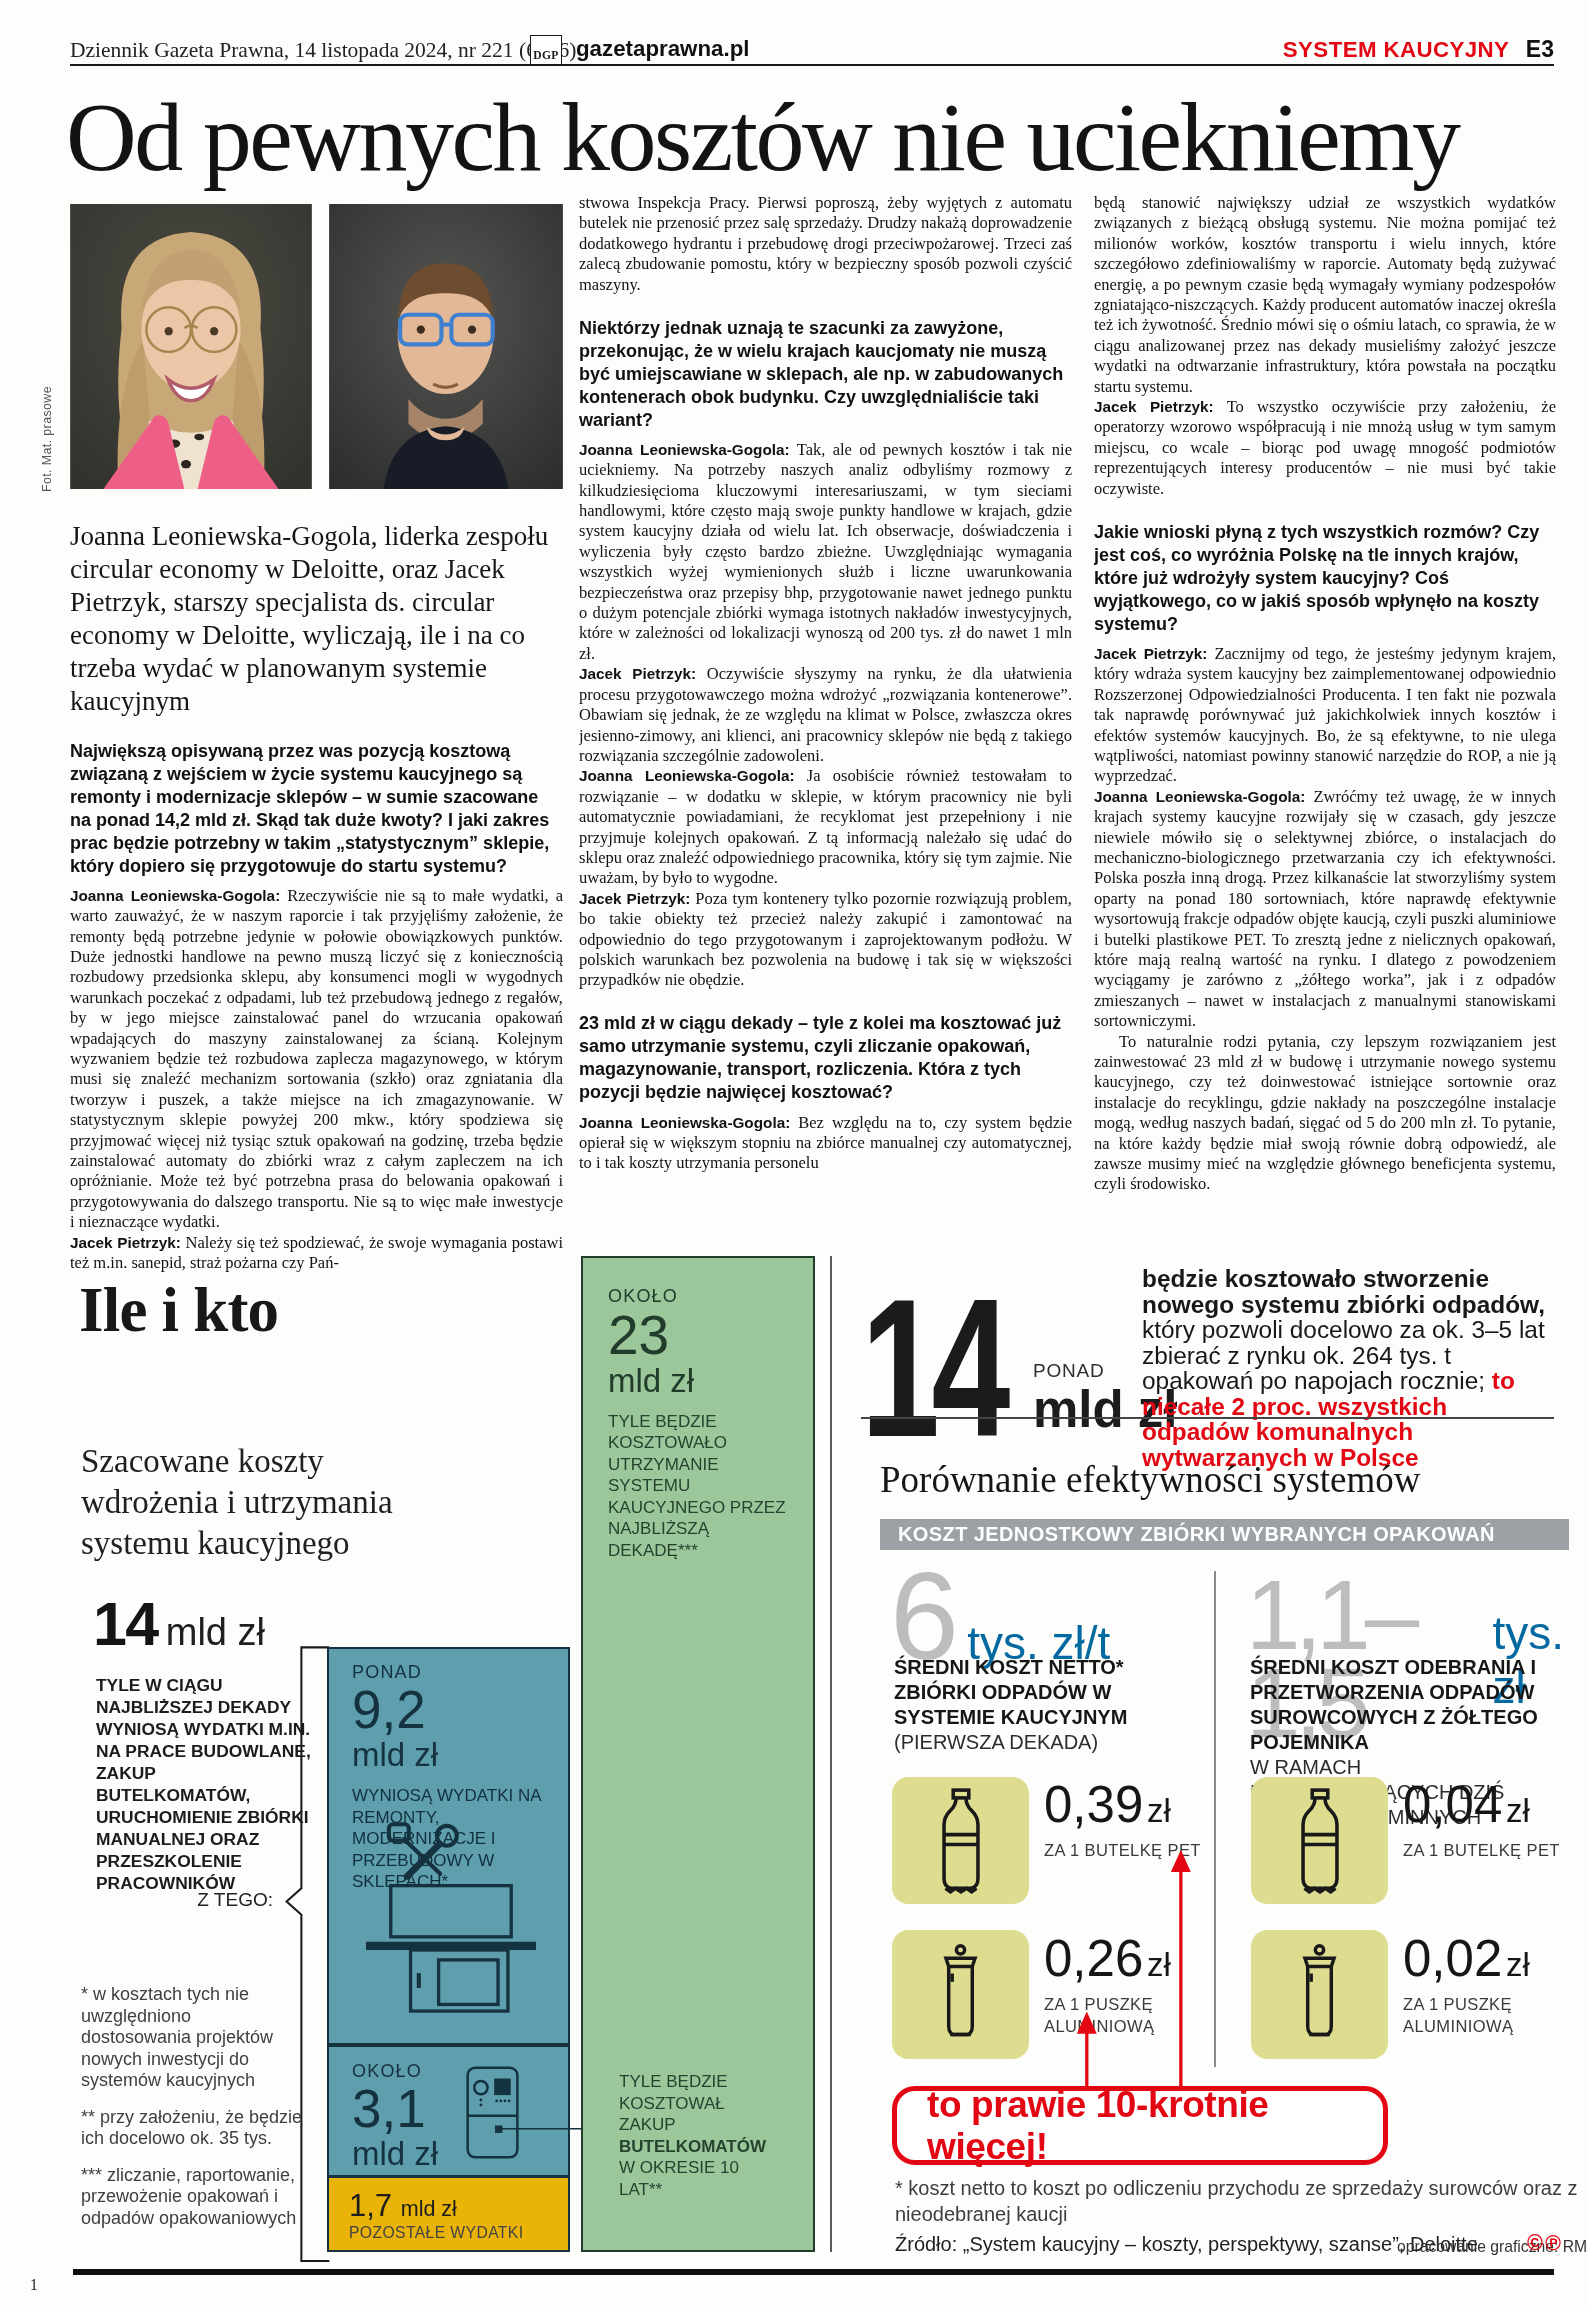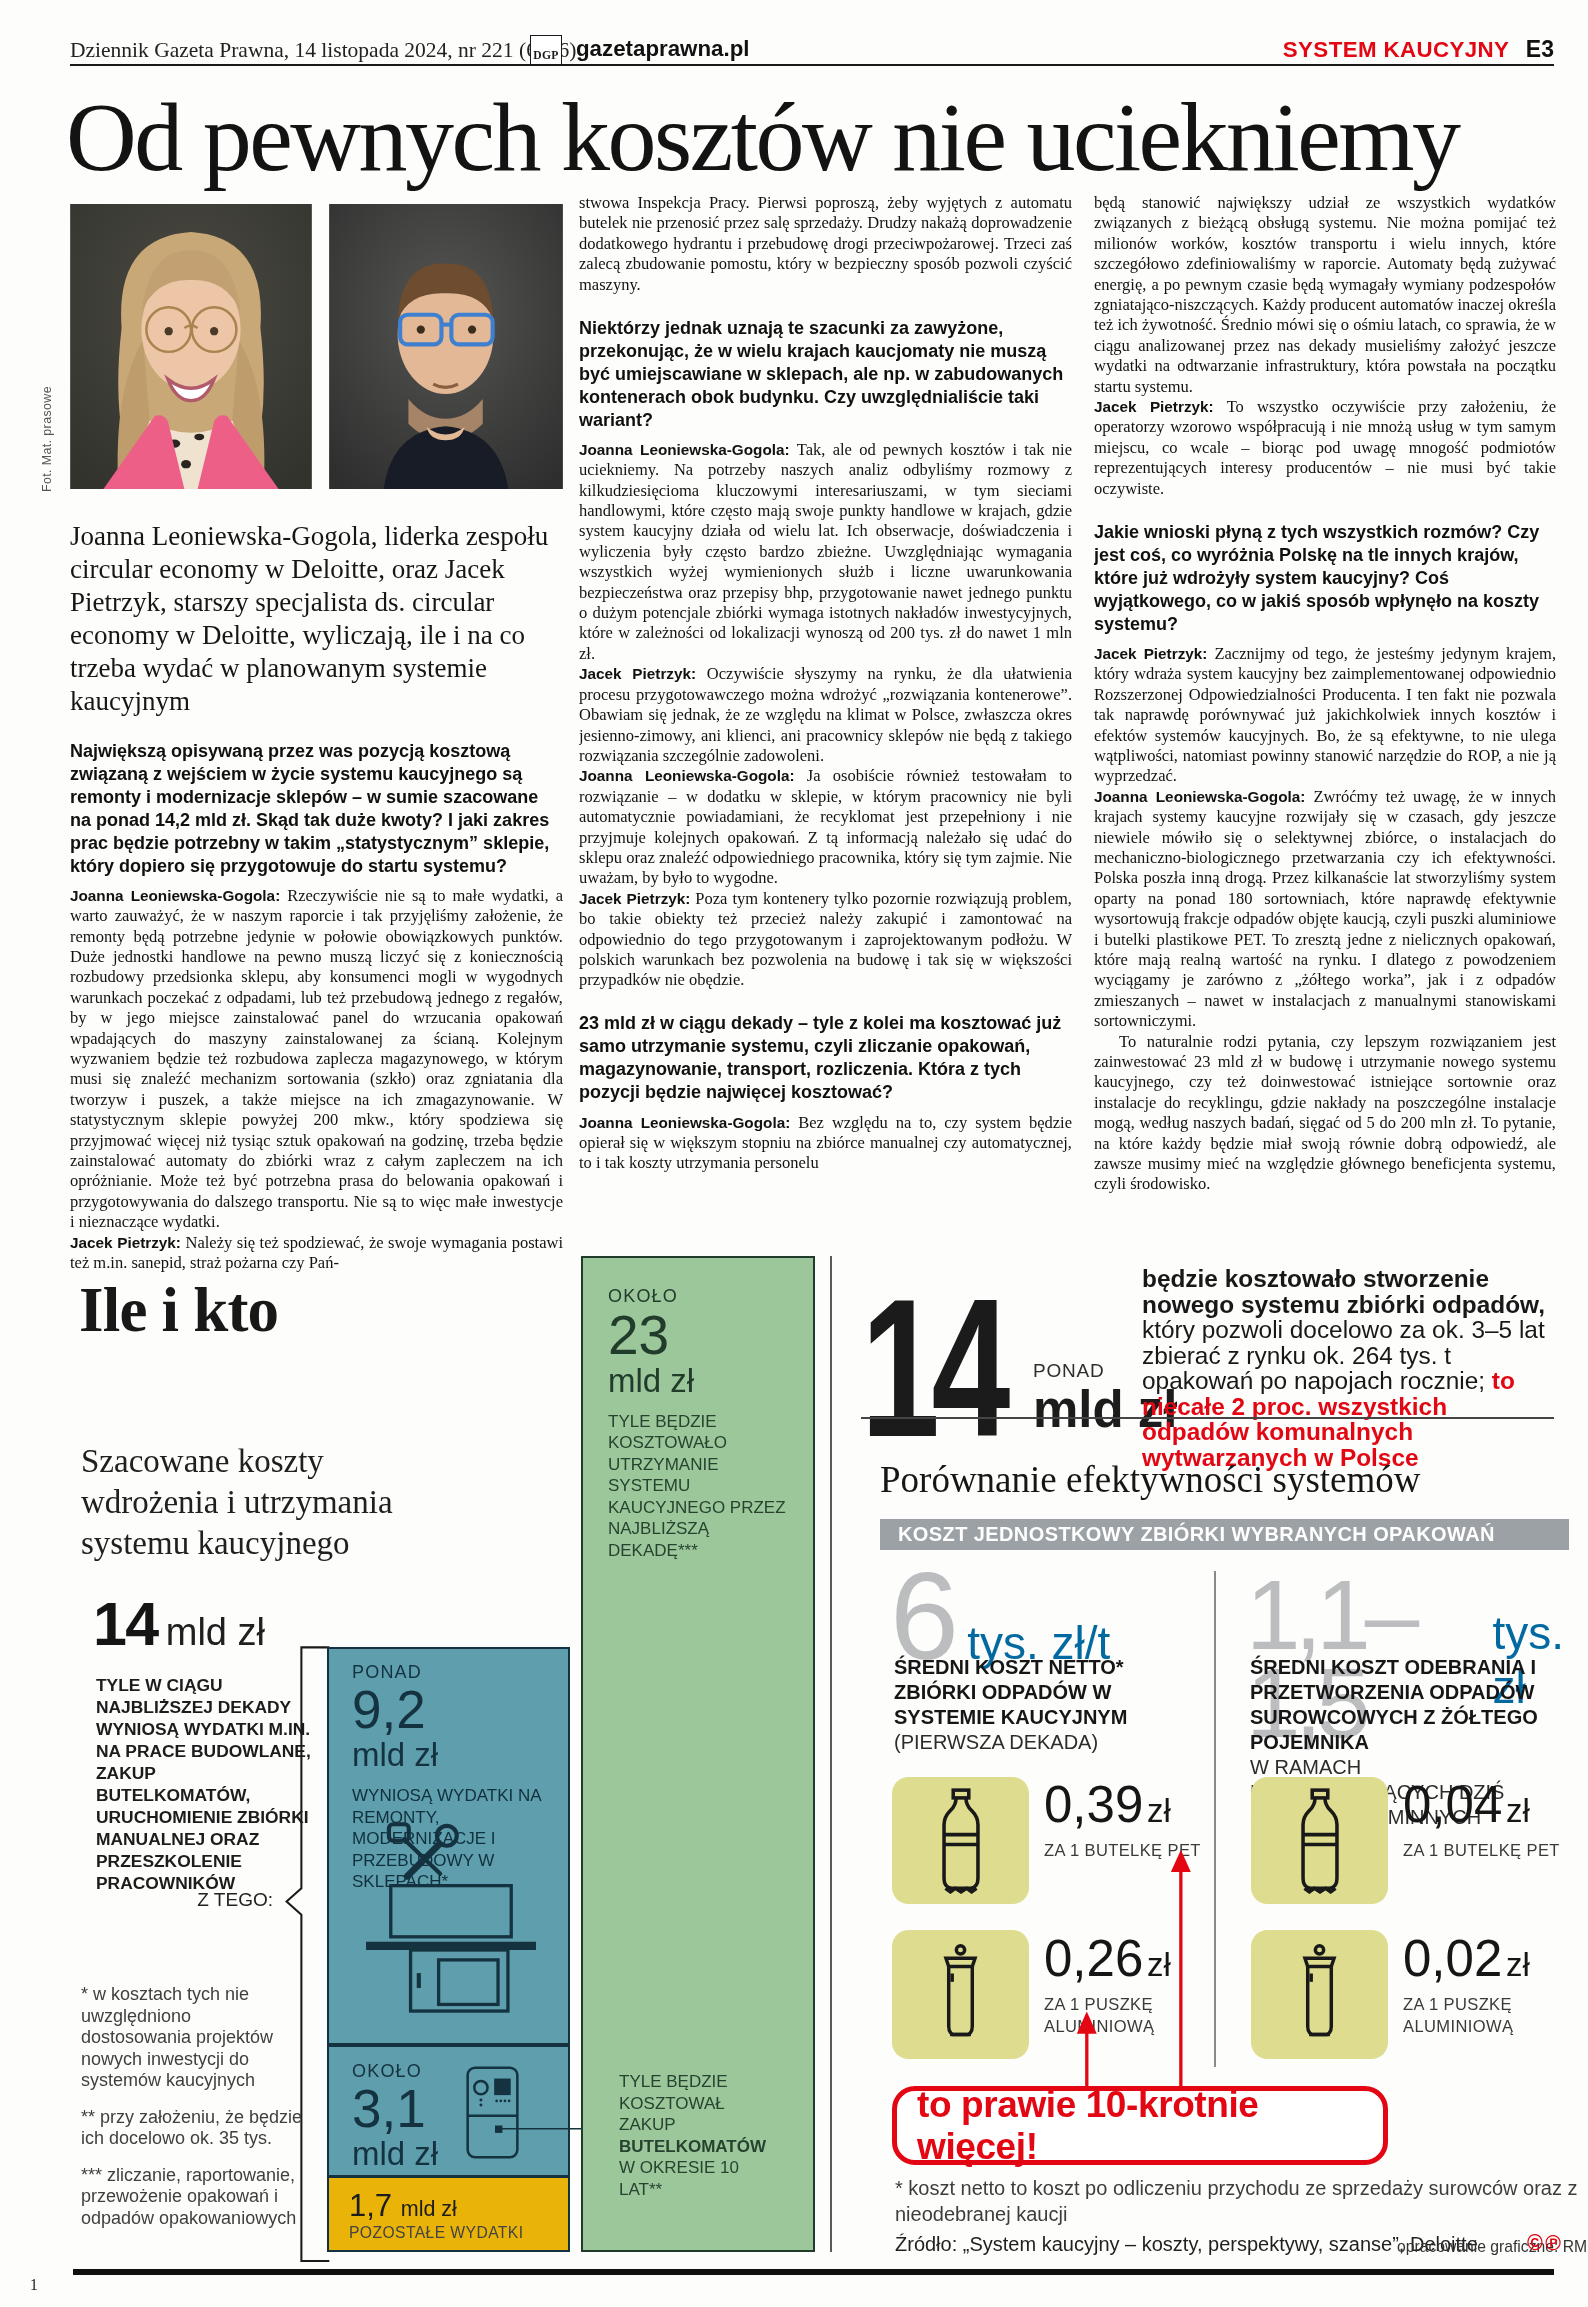--- a/index.html
+++ b/index.html
@@ -78,21 +78,21 @@
   .bignum{font:400 124px/0.9 "Liberation Sans",sans-serif;color:#bcbdbf;letter-spacing:-3.3px;}
   .bignum-unit{font:400 46px "Liberation Sans",sans-serif;color:#0369a1;}
   .cdesc{width:323px;font:700 20px/25px "Liberation Sans",sans-serif;color:#161616;}
   .cdesc .reg{font-weight:400;color:#2c2c2c;}
   .tile{width:137px;height:127px;background:#dedc8e;border-radius:16.5px;display:flex;align-items:center;justify-content:center;}
   .price-val{font:400 51px/1 "Liberation Sans",sans-serif;color:#161616;}
   .price-unit{font:400 33px "Liberation Sans",sans-serif;color:#161616;}
   .price-lbl{margin-top:10px;font:400 16.5px/21.5px "Liberation Sans",sans-serif;color:#3a3a3a;letter-spacing:0.4px;}
   .callout{left:892px;top:2086px;width:496px;height:79px;background:#fff;border:5.8px solid #e30613;
            border-radius:23px;box-sizing:border-box;display:flex;align-items:center;z-index:2;}
-  .callout span{padding-left:20px;font:700 37px "Liberation Sans",sans-serif;color:#e30613;letter-spacing:-0.4px;}
+  .callout span{padding-left:30px;font:700 37px "Liberation Sans",sans-serif;color:#e30613;letter-spacing:-0.4px;}
   .r-footnote{left:895px;top:2175px;width:695px;font:400 20px/26px "Liberation Sans",sans-serif;color:#3d3d3d;}
   .source{left:895px;top:2233px;font:400 20px "Liberation Sans",sans-serif;color:#1f1f1f;}
   .credit{left:1397px;top:2238px;font:400 15.7px "Liberation Sans",sans-serif;color:#333;}
   .marks{left:1527px;top:2231px;font:700 21.5px "Liberation Sans",sans-serif;color:#e30613;letter-spacing:2.5px;}
   .bottom-rule{left:73px;top:2269px;width:1481px;height:5.8px;background:#101010;}
   .page-num{left:30px;top:2276px;font:400 15.7px "Liberation Serif",serif;color:#222;}
 </style>
 </head>
 <body>
 

